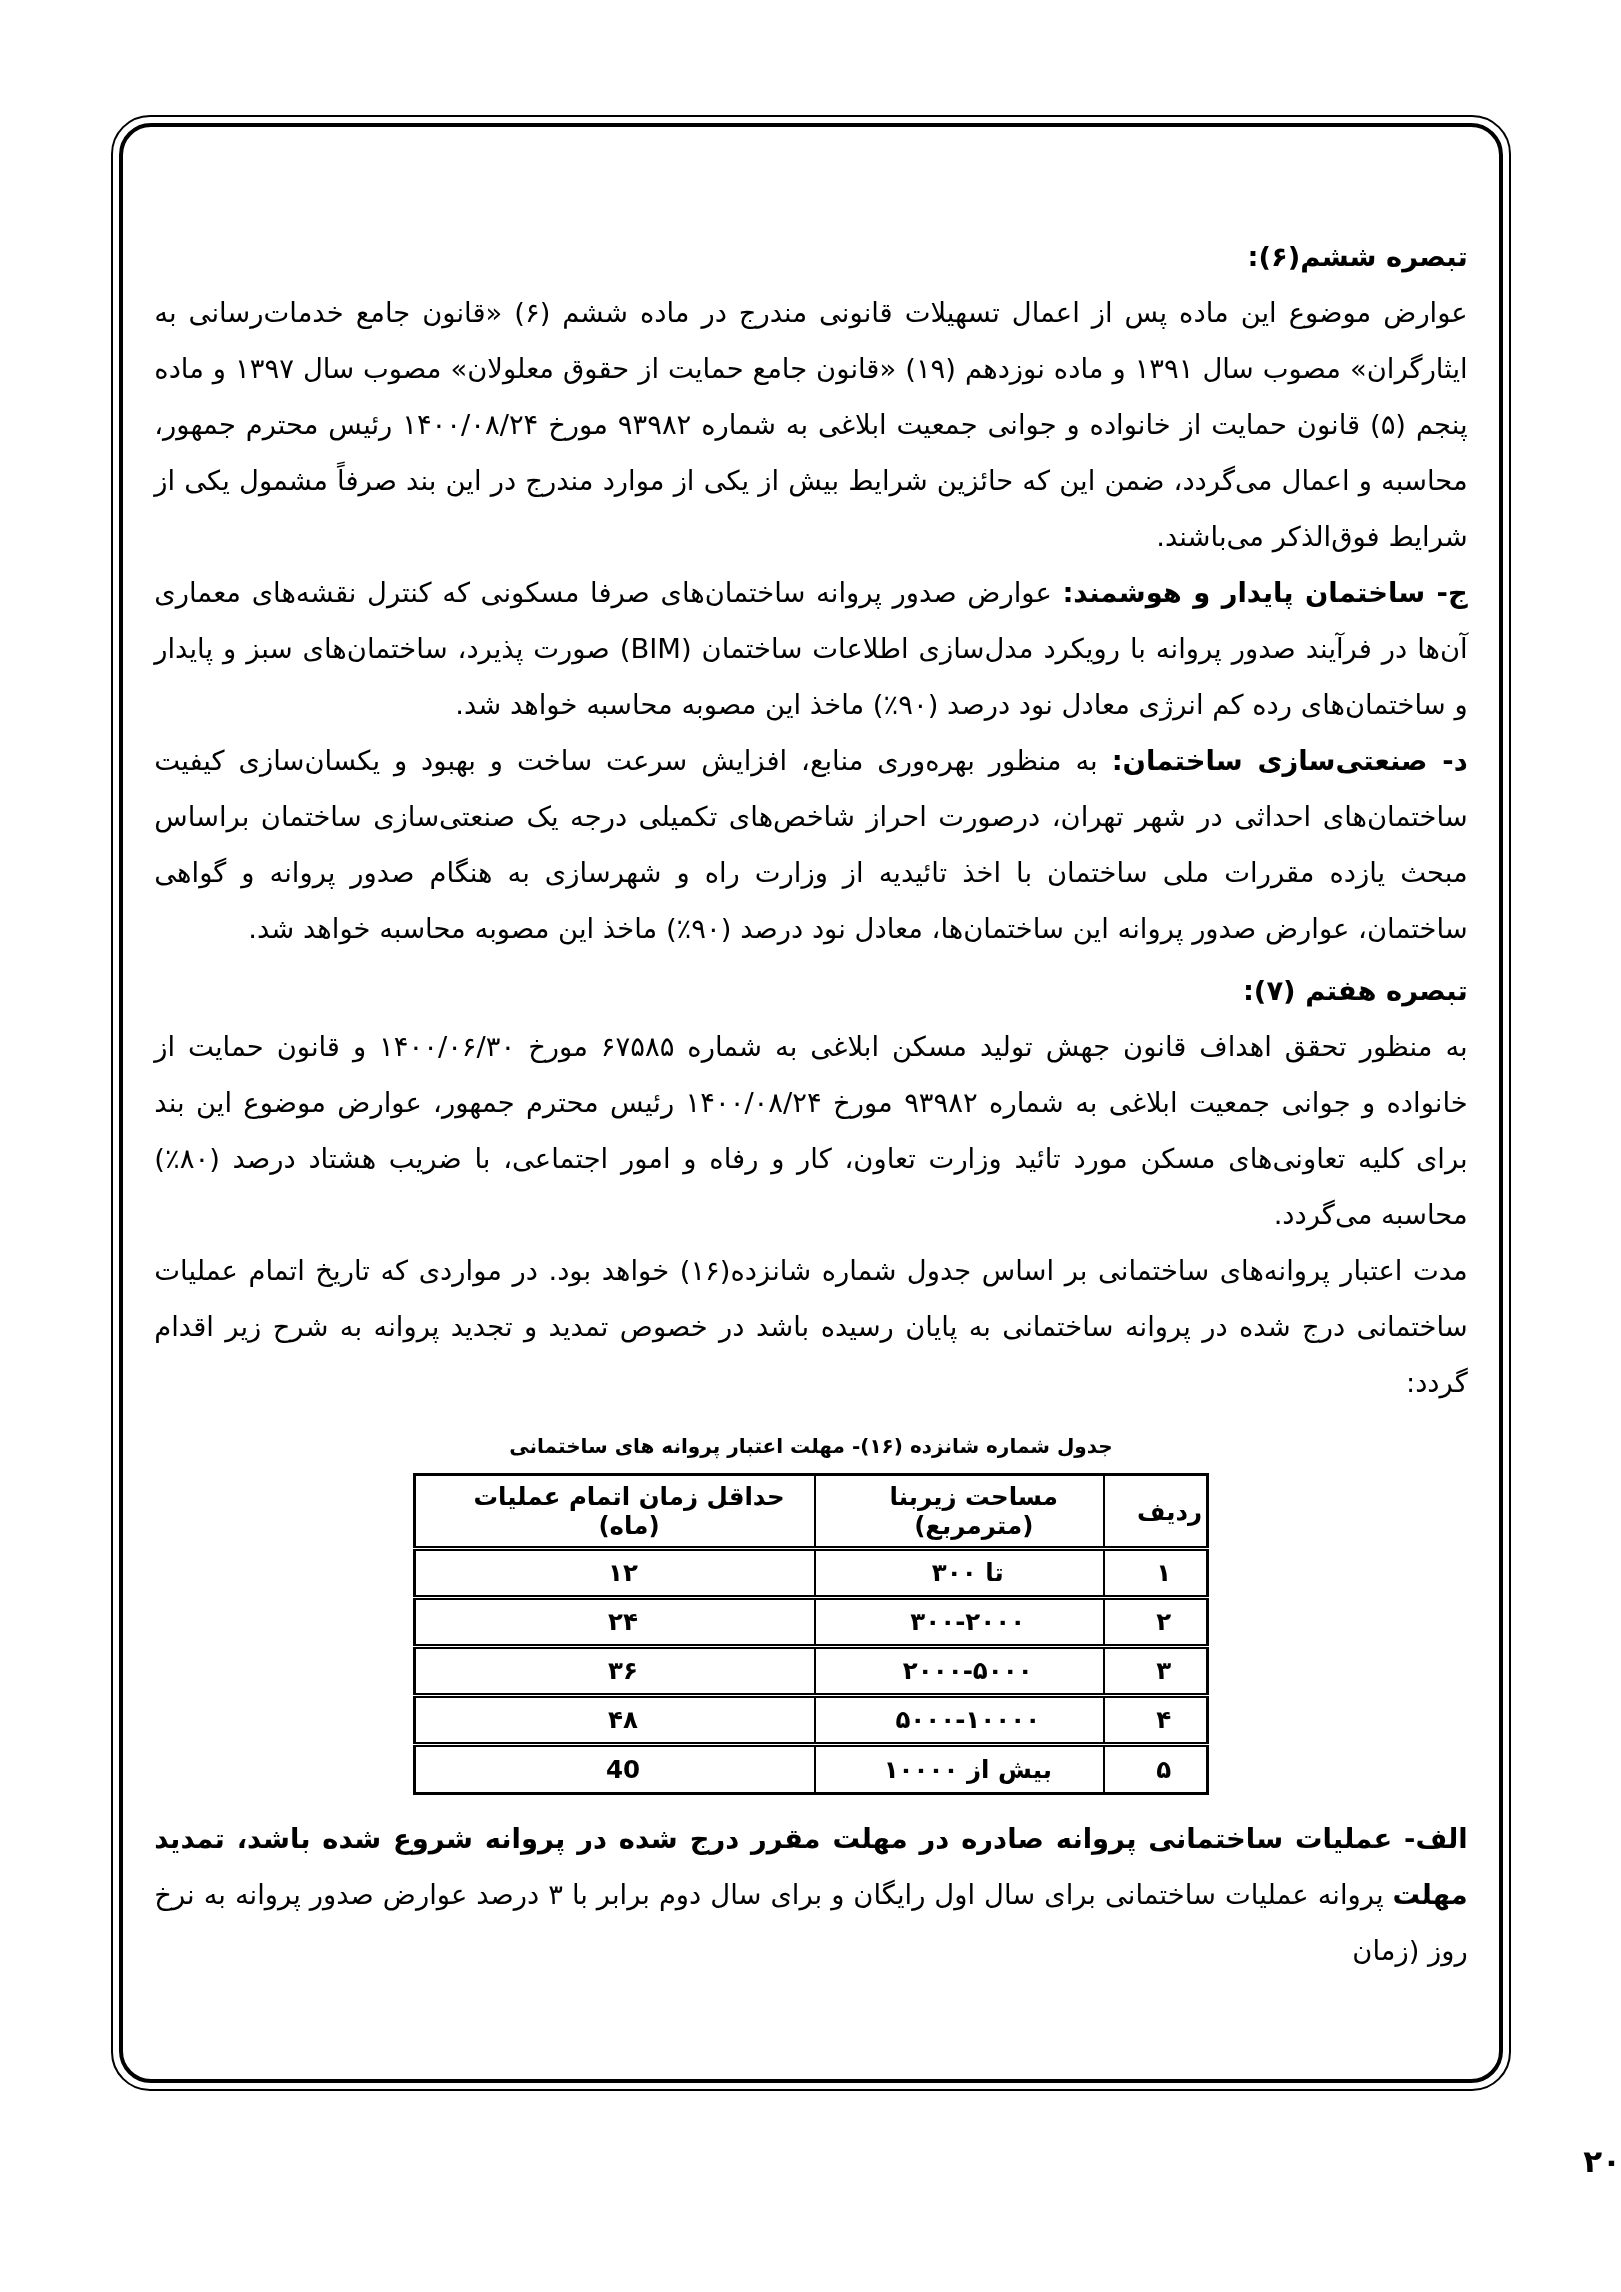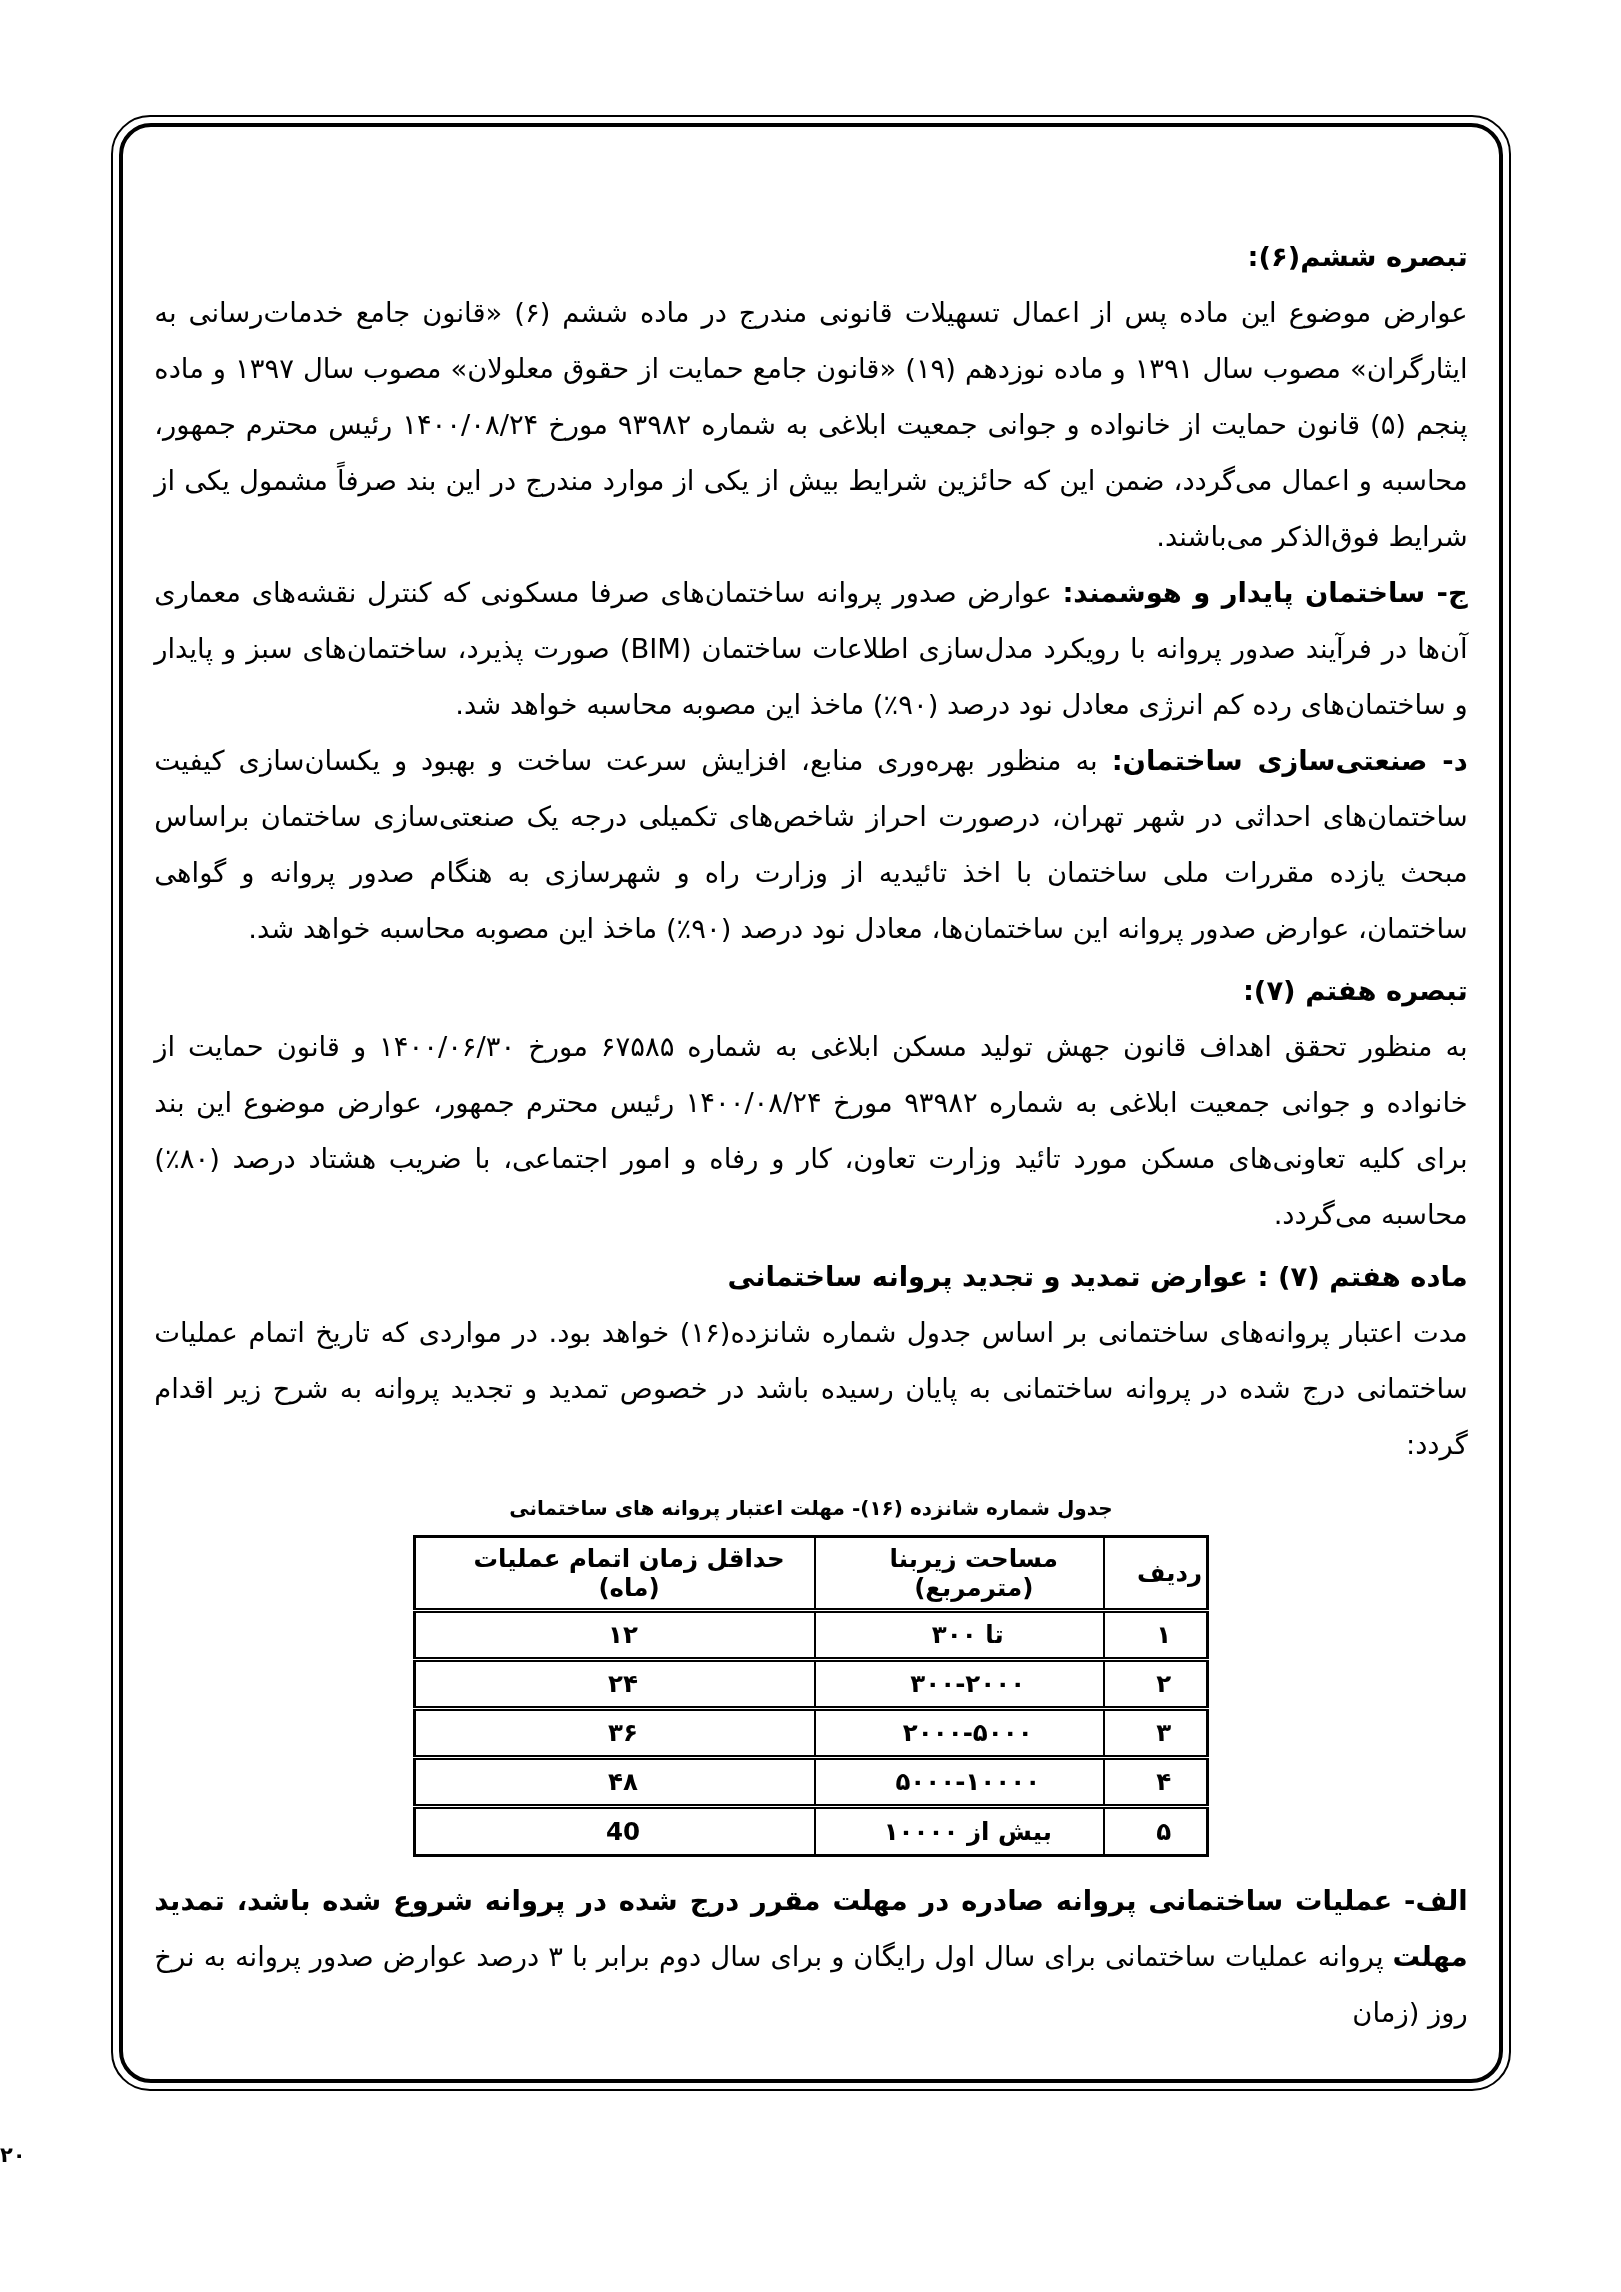--- a/index.html
+++ b/index.html
@@ -83,22 +83,22 @@
   .validity-table td { height: 49px; padding-left: 20px; }
   .validity-table tbody tr:last-child td { border-bottom: 3.4px solid #000; }
   .col-no { width: 13%; }
   .col-area { width: 36.5%; }
   .col-months { width: 50.5%; }
   .after-table { margin-top: 15.7px; }
   .page-number {
     position: absolute;
     top: 2143px; left: 0;
     width: 100%;
-    text-align: left;
-    font-size: 21px;
+    text-align: right;
+    font-size: 31px;
     font-weight: bold;
   }
 </style>
 </head>
 <body>
 
 <div class="frame-outer">
   <div class="frame-inner">
 
 
@@ -107,21 +107,20 @@
       <div class="doc-heading">تبصره ششم(۶):</div>
       <p class="doc-par">عوارض موضوع این ماده پس از اعمال تسهیلات قانونی مندرج در ماده ششم (۶) «قانون جامع خدمات‌رسانی به ایثارگران» مصوب سال ۱۳۹۱ و ماده نوزدهم (۱۹) «قانون جامع حمایت از حقوق معلولان» مصوب سال ۱۳۹۷ و ماده پنجم (۵) قانون حمایت از خانواده و جوانی جمعیت ابلاغی به شماره ۹۳۹۸۲ مورخ ۱۴۰۰/۰۸/۲۴ رئیس محترم جمهور، محاسبه و اعمال می‌گردد، ضمن این که حائزین شرایط بیش از یکی از موارد مندرج در این بند صرفاً مشمول یکی از شرایط فوق‌الذکر می‌باشند.</p>
 
       <p class="doc-par"><span class="lead">ج- ساختمان پایدار و هوشمند:</span><span> عوارض صدور پروانه ساختمان‌های صرفا مسکونی که کنترل نقشه‌های معماری آن‌ها در فرآیند صدور پروانه با رویکرد مدل‌سازی اطلاعات ساختمان (BIM) صورت پذیرد، ساختمان‌های سبز و پایدار و ساختمان‌های رده کم انرژی معادل نود درصد (۹۰٪) ماخذ این مصوبه محاسبه خواهد شد.</span></p>
 
       <p class="doc-par"><span class="lead">د- صنعتی‌سازی ساختمان:</span><span> به منظور بهره‌وری منابع، افزایش سرعت ساخت و بهبود و یکسان‌سازی کیفیت ساختمان‌های احداثی در شهر تهران، درصورت احراز شاخص‌های تکمیلی درجه یک صنعتی‌سازی ساختمان براساس مبحث یازده مقررات ملی ساختمان با اخذ تائیدیه از وزارت راه و شهرسازی به هنگام صدور پروانه و گواهی ساختمان، عوارض صدور پروانه این ساختمان‌ها، معادل نود درصد (۹۰٪) ماخذ این مصوبه محاسبه خواهد شد.</span></p>
 
       <div class="doc-heading">تبصره هفتم (۷):</div>
       <p class="doc-par">به منظور تحقق اهداف قانون جهش تولید مسکن ابلاغی به شماره ۶۷۵۸۵ مورخ ۱۴۰۰/۰۶/۳۰ و قانون حمایت از خانواده و جوانی جمعیت ابلاغی به شماره ۹۳۹۸۲ مورخ ۱۴۰۰/۰۸/۲۴ رئیس محترم جمهور، عوارض موضوع این بند برای کلیه تعاونی‌های مسکن مورد تائید وزارت تعاون، کار و رفاه و امور اجتماعی، با ضریب هشتاد درصد (۸۰٪) محاسبه می‌گردد.</p>
 
-      <div class="doc-heading">ماده هفتم (۷) : عوارض تمدید و تجدید پروانه ساختمانی</div>
       <p class="doc-par">مدت اعتبار پروانه‌های ساختمانی بر اساس جدول شماره شانزده(۱۶) خواهد بود. در مواردی که تاریخ اتمام عملیات ساختمانی درج شده در پروانه ساختمانی به پایان رسیده باشد در خصوص تمدید و تجدید پروانه به شرح زیر اقدام گردد:</p>
 
       <div class="table-caption">جدول شماره شانزده (۱۶)- مهلت اعتبار پروانه های ساختمانی</div>
 
       <table class="validity-table">
         <thead>
           <tr>
             <th class="col-no">ردیف</th>
             <th class="col-area">مساحت زیربنا (مترمربع)</th>
             <th class="col-months">حداقل زمان اتمام عملیات (ماه)</th>

